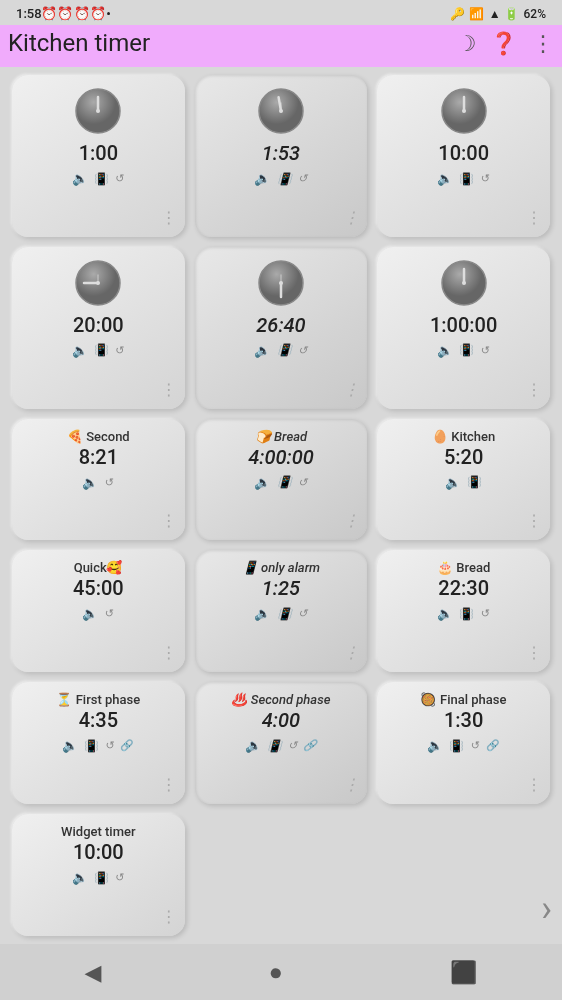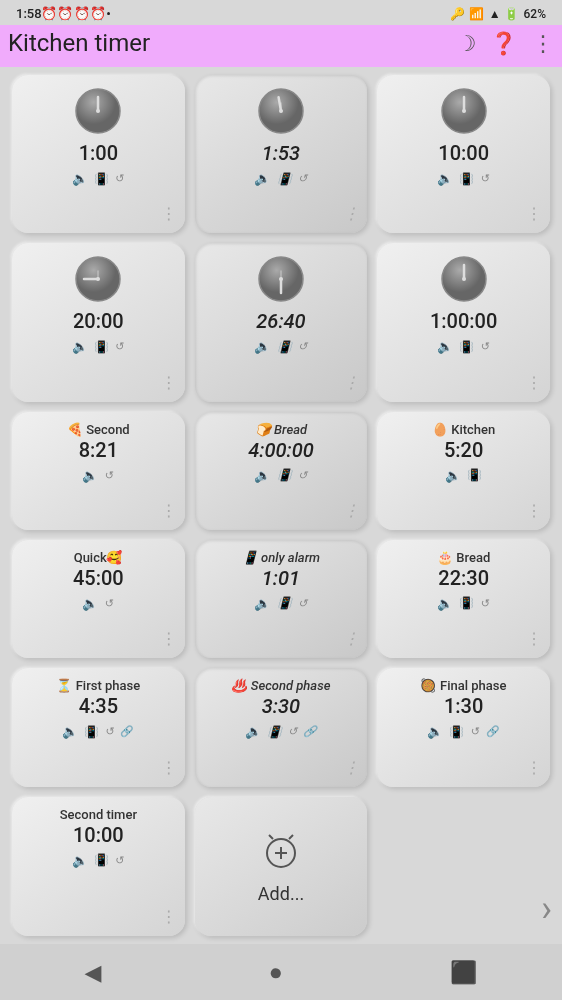--- a/index.html
+++ b/index.html
@@ -346,21 +346,21 @@
         <span class="ctrl-icon">🔈</span>
         <span class="ctrl-icon" style="font-size:11px">↺</span>
       </div>
       <span class="ctrl-dots">⋮</span>
     </div>
     <div class="timer-card highlighted">
       <div class="timer-name-row">
         <span>📱</span>
         <span>only alarm</span>
       </div>
-      <div class="timer-time">1:01</div>
+      <div class="timer-time">1:25</div>
       <div class="timer-controls">
         <span class="ctrl-icon">🔈</span>
         <span class="ctrl-icon" style="font-size:12px">📳</span>
         <span class="ctrl-icon" style="font-size:11px">↺</span>
       </div>
       <span class="ctrl-dots">⋮</span>
     </div>
     <div class="timer-card">
       <div class="timer-name-row">
         <span>🎂</span>
@@ -386,21 +386,21 @@
         <span class="ctrl-icon" style="font-size:11px">↺</span>
         <span class="ctrl-icon" style="font-size:11px">🔗</span>
       </div>
       <span class="ctrl-dots">⋮</span>
     </div>
     <div class="timer-card highlighted">
       <div class="timer-name-row">
         <span>♨️</span>
         <span>Second phase</span>
       </div>
-      <div class="timer-time">3:30</div>
+      <div class="timer-time">4:00</div>
       <div class="timer-controls">
         <span class="ctrl-icon">🔈</span>
         <span class="ctrl-icon" style="font-size:12px">📳</span>
         <span class="ctrl-icon" style="font-size:11px">↺</span>
         <span class="ctrl-icon" style="font-size:11px">🔗</span>
       </div>
       <span class="ctrl-dots">⋮</span>
     </div>
     <div class="timer-card">
       <div class="timer-name-row">
@@ -411,42 +411,30 @@
       <div class="timer-controls">
         <span class="ctrl-icon">🔈</span>
         <span class="ctrl-icon" style="font-size:12px">📳</span>
         <span class="ctrl-icon" style="font-size:11px">↺</span>
         <span class="ctrl-icon" style="font-size:11px">🔗</span>
       </div>
       <span class="ctrl-dots">⋮</span>
     </div>
     <div class="timer-card">
       <div class="timer-name-row">
-        <span>Second timer</span>
+        <span>Widget timer</span>
       </div>
       <div class="timer-time">10:00</div>
       <div class="timer-controls">
         <span class="ctrl-icon">🔈</span>
         <span class="ctrl-icon" style="font-size:12px">📳</span>
         <span class="ctrl-icon" style="font-size:11px">↺</span>
       </div>
       <span class="ctrl-dots">⋮</span>
     </div>
-    <div class="add-card">
-  <div class="add-icon-circle">
-    <svg viewBox="0 0 40 40" width="40" height="40">
-      <circle cx="20" cy="22" r="14" fill="none" stroke="#555" stroke-width="2"></circle>
-      <line x1="20" y1="16" x2="20" y2="28" stroke="#555" stroke-width="2"></line>
-      <line x1="14" y1="22" x2="26" y2="22" stroke="#555" stroke-width="2"></line>
-      <line x1="12" y1="8" x2="8" y2="4" stroke="#555" stroke-width="2"></line>
-      <line x1="28" y1="8" x2="32" y2="4" stroke="#555" stroke-width="2"></line>
-    </svg>
-  </div>
-  <span class="add-label">Add...</span>
-</div>
   </div>
 
 <span class="next-arrow">›</span>
 
 <div class="nav-bar">
   <span class="nav-btn">◀</span>
   <span class="nav-btn">⏺</span>
   <span class="nav-btn">⬛</span>
 </div>
 

